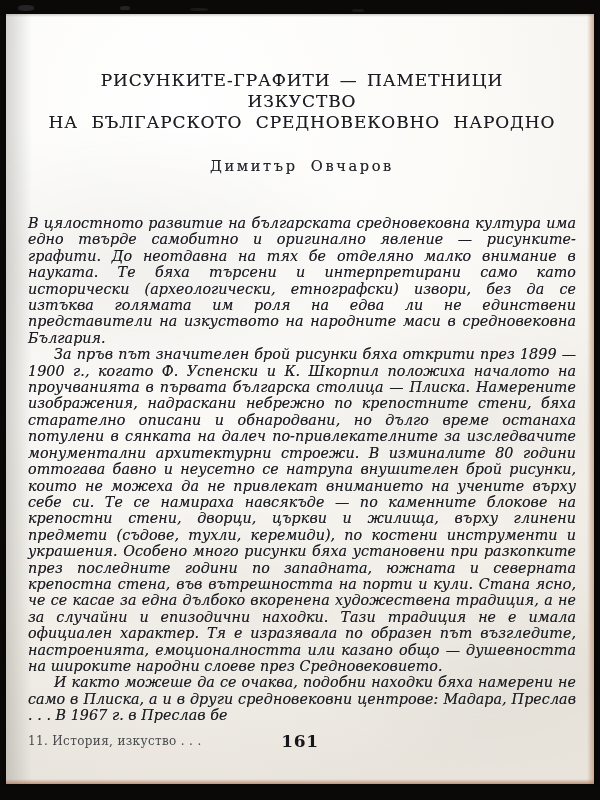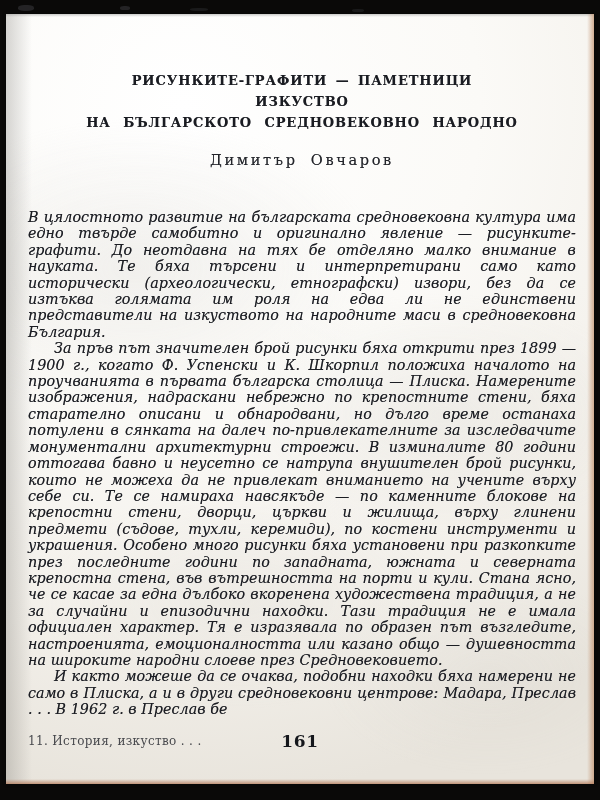--- a/index.html
+++ b/index.html
@@ -85,32 +85,32 @@
     width: 548px;
     height: 100%;
     color: #1d1f25;
   }
 
   .title-block {
     margin-top: 56px;
     text-align: center;
   }
   .title-line {
-    font-size: 13px;
+    font-size: 17px;
     letter-spacing: 0.9px;
     word-spacing: 3px;
     line-height: 21px;
-    font-weight: 700;
+    font-weight: 400;
     color: #1a1c22;
     text-shadow: 0 0 0.6px rgba(40,42,48,0.55);
   }
   .title-line.l2 { word-spacing: 7px; }
 
   .byline {
-    margin-top: 18px;
+    margin-top: 24px;
     text-align: center;
     font-size: 14.6px;
     letter-spacing: 2.6px;
     word-spacing: 6px;
     color: #23252b;
     text-shadow: 0 0 0.5px rgba(40,42,48,0.5);
   }
 
   .body-block {
     margin-top: 41px;
@@ -190,21 +190,21 @@
         <div class="title-line l1">РИСУНКИТЕ-ГРАФИТИ — ПАМЕТНИЦИ</div>
         <div class="title-line l3">ИЗКУСТВО</div>
         <div class="title-line l2">НА  БЪЛГАРСКОТО  СРЕДНОВЕКОВНО  НАРОДНО</div>
       </div>
 
       <div class="byline">Димитър Овчаров</div>
 
       <div class="body-block">
         <p class="para first">В цялостното развитие на българската средновековна култура има едно твърде самобитно и оригинално явление — рисунките-графити. До неотдавна на тях бе отделяно малко внимание в науката. Те бяха търсени и интерпретирани само като исторически (археологически, етнографски) извори, без да се изтъква голямата им роля на едва ли не единствени представители на изкуството на народните маси в средновековна България.</p>
         <p class="para">За пръв път значителен брой рисунки бяха открити през 1899 — 1900 г., когато Ф. Успенски и К. Шкорпил положиха началото на проучванията в първата българска столица — Плиска. Намерените изображения, надраскани небрежно по крепостните стени, бяха старателно описани и обнародвани, но дълго време останаха потулени в сянката на далеч по-привлекателните за изследвачите монументални архитектурни строежи. В изминалите 80 години оттогава бавно и неусетно се натрупа внушителен брой рисунки, които не можеха да не привлекат вниманието на учените върху себе си. Те се намираха навсякъде — по каменните блокове на крепостни стени, дворци, църкви и жилища, върху глинени предмети (съдове, тухли, керемиди), по костени инструменти и украшения. Особено много рисунки бяха установени при разкопките през последните години по западната, южната и северната крепостна стена, във вътрешността на порти и кули. Стана ясно, че се касае за една дълбоко вкоренена художествена традиция, а не за случайни и епизодични находки. Тази традиция не е имала официален характер. Тя е изразявала по образен път възгледите, настроенията, емоционалността или казано общо — душевността на широките народни слоеве през Средновековието.</p>
-        <p class="para">И както можеше да се очаква, подобни находки бяха намерени не само в Плиска, а и в други средновековни центрове: Мадара, Преслав . . . В 1962 г. в Преслав бе</p>
+        <p class="para">И както можеше да се очаква, подобни находки бяха намерени не само в Плиска, а и в други средновековни центрове: Мадара, Преслав . . . В 1967 г. в Преслав бе</p>
       </div>
 
     </div>
 
     <div class="footer">
       <div class="sig">11. История, изкуство . . .</div>
       <div class="folio">161</div>
     </div>
 
   </div>

